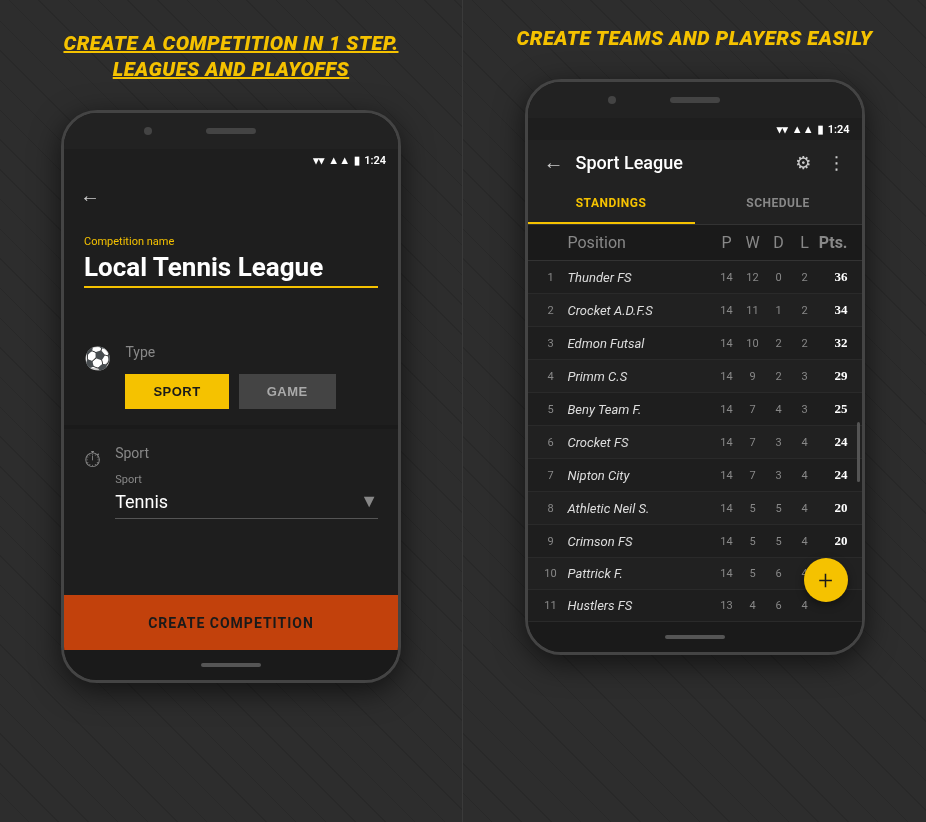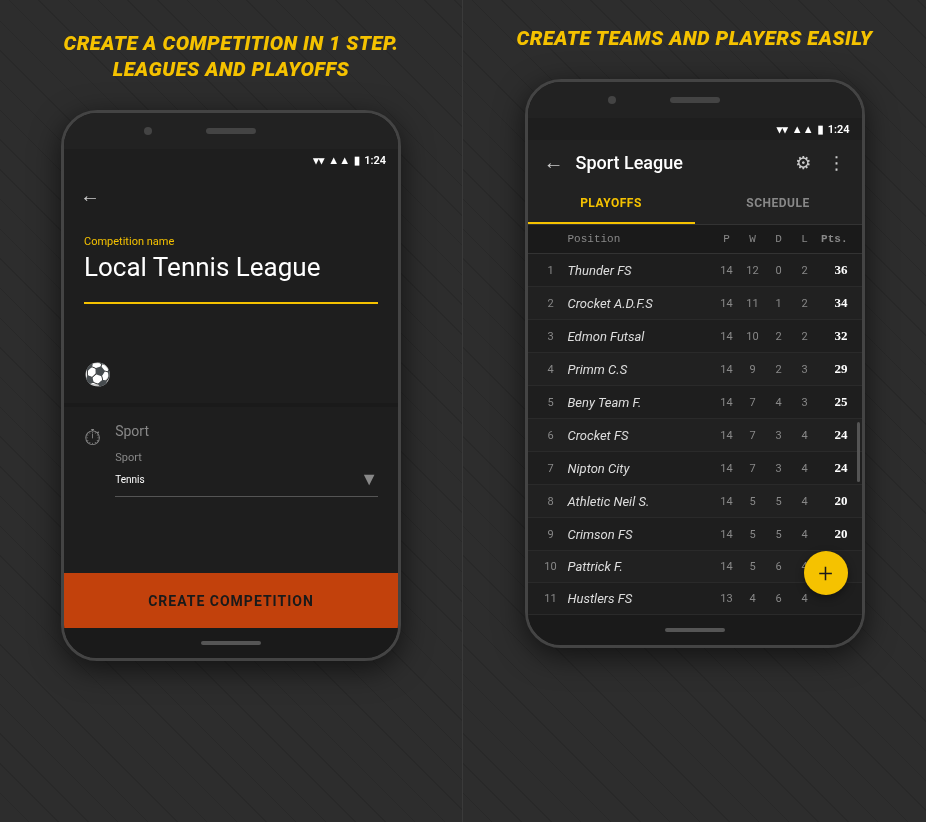--- a/index.html
+++ b/index.html
@@ -151,23 +151,23 @@
     }
 
     .competition-name-label {
       color: #f5c200;
       font-size: 11px;
       margin-bottom: 4px;
     }
     .competition-name-input {
       color: white;
       font-size: 26px;
-      font-weight: 400;
+      font-weight: 700;
       border-bottom: 2px solid #f5c200;
-      padding-bottom: 20px;
+      padding-bottom: 4px;
       width: 100%;
       margin-bottom: 24px;
     }
 
     .type-section {
       display: flex;
       align-items: flex-start;
       gap: 14px;
       padding: 16px 20px;
       background-color: #1e1e1e;
@@ -236,21 +236,21 @@
     .sport-dropdown {
       display: flex;
       align-items: center;
       justify-content: space-between;
       border-bottom: 1px solid #555;
       padding-bottom: 6px;
       cursor: pointer;
     }
     .sport-value {
       color: white;
-      font-size: 10px;
+      font-size: 18px;
     }
     .dropdown-arrow {
       color: #888;
       font-size: 18px;
     }
 
     .create-btn-bar {
       background-color: #c2410c;
       padding: 18px;
       text-align: center;
@@ -326,23 +326,22 @@
     }
 
     .standings-table {
       width: 100%;
     }
     .table-header {
       display: flex;
       align-items: center;
       padding: 8px 14px;
       color: #888;
-      font-size: 11px;
+      font-size: 16px;
       border-bottom: 1px solid #333;
-      font-family: Liberation Mono, monospace;
     }
     .col-pos { width: 18px; text-align: center; }
     .col-team { flex: 1; padding-left: 8px; }
     .col-stat { width: 26px; text-align: center; }
     .col-pts { width: 30px; text-align: right; font-weight: 700; }
 
     .table-row {
       display: flex;
       align-items: center;
       padding: 8px 14px;
@@ -379,21 +378,21 @@
       width: 3px;
       height: 60px;
       background-color: #555;
       border-radius: 2px;
     }
   </style>
 </head>
 <body>
 
 <div class="left-panel">
-  <div class="left-title" style="white-space:pre-line;">CREATE A COMPETITION IN 1 STEP.
+  <div class="left-title" style="white-space:pre-line;text-decoration:underline;">CREATE A COMPETITION IN 1 STEP.
 LEAGUES AND PLAYOFFS</div>
 
   <div class="phone">
     <div class="phone-top-bar">
       <div class="phone-camera"></div>
       <div class="phone-speaker"></div>
     </div>
 
     <div class="status-bar">
       <div class="status-icons">
@@ -408,20 +407,27 @@
       <span class="back-arrow">←</span>
     </div>
 
     <div class="form-section">
       <div class="competition-name-label">Competition name</div>
       <div class="competition-name-input">Local Tennis League</div>
     </div>
 
     <div class="type-section">
       <div class="section-icon">⚽</div>
+      <div class="type-content">
+        <div class="type-label">Type</div>
+        <div class="type-buttons">
+          <button class="btn-sport">SPORT</button>
+          <button class="btn-game">GAME</button>
+        </div>
+      </div>
     </div>
 
     <div class="sport-section">
       <div class="section-icon">⏱</div>
       <div class="sport-content">
         <div class="sport-section-label">Sport</div>
         <div class="sport-dropdown-label">Sport</div>
         <div class="sport-dropdown">
           <span class="sport-value">Tennis</span>
           <span class="dropdown-arrow">▼</span>
@@ -464,21 +470,21 @@
         <span class="back-arrow">←</span>
         <span class="app-title">Sport League</span>
       </div>
       <div class="header-icons">
         <span>⚙</span>
         <span>⋮</span>
       </div>
     </div>
 
     <div class="tabs-bar">
-      <div class="tab tab-active">PLAYOFFS</div>
+      <div class="tab tab-active">STANDINGS</div>
       <div class="tab tab-inactive">SCHEDULE</div>
     </div>
 
     <div class="standings-table">
 
       <div class="table-header">
         <div class="col-pos"></div>
         <div class="col-team">Position</div>
         <div class="col-stat">P</div>
         <div class="col-stat">W</div>

